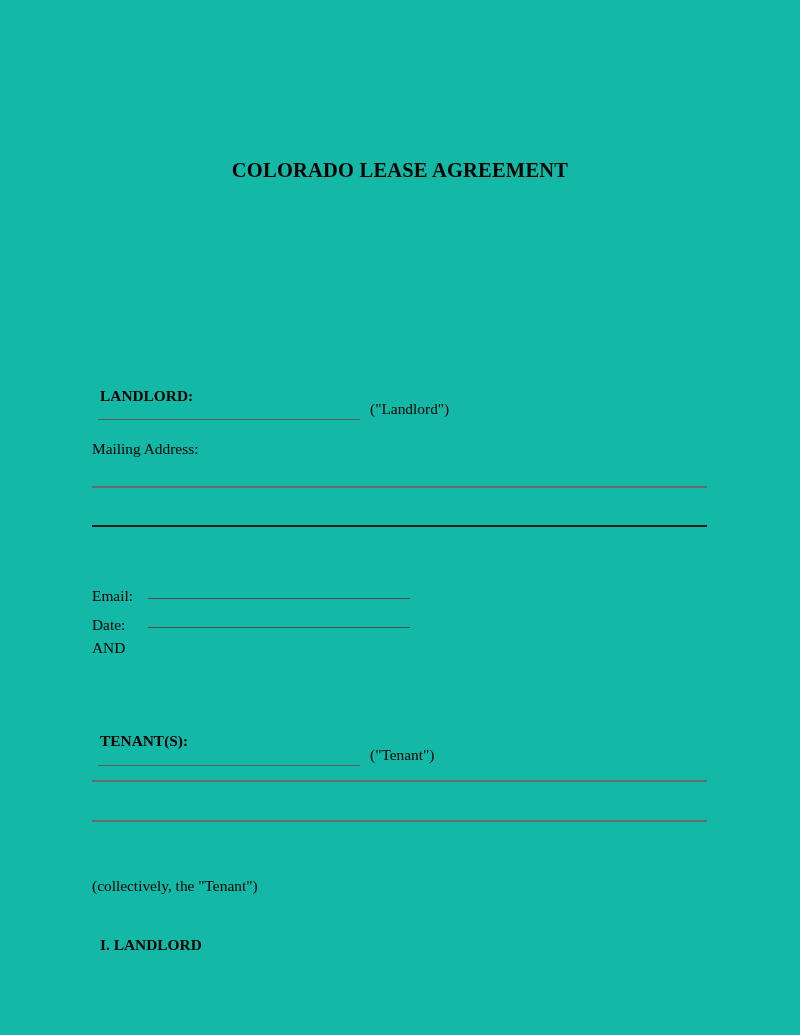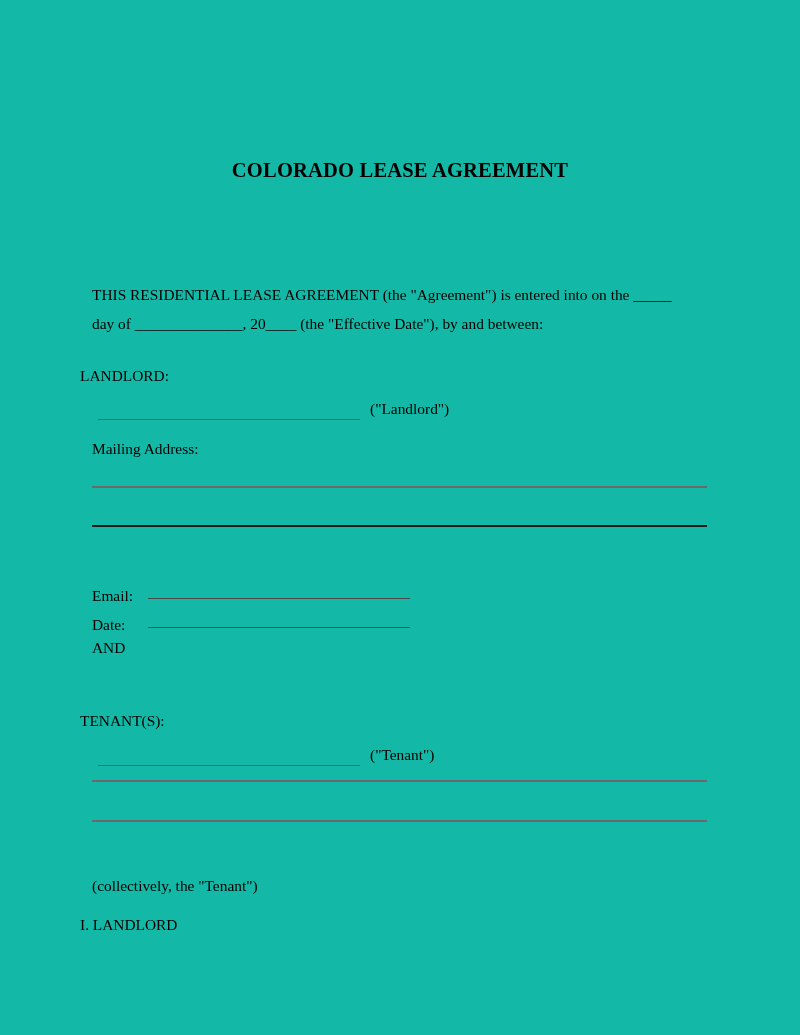--- a/index.html
+++ b/index.html
@@ -48,22 +48,23 @@
     left: 92px;
     width: 616px;
     top: 281px;
     font-size: 15.4px;
     line-height: 28.5px;
     white-space: normal;
   }
 
   .section-head {
     font-size: 15.4px;
-    font-weight: normal;
-    left: 80px;
+    font-weight: bold;
+    left: 100px;
+    margin-top: 20px;
   }
 
   .label {
     font-size: 15.4px;
     left: 92px;
     margin-top: 16px;
   }
 
   
   .rule {
@@ -89,24 +90,20 @@
     border-top-color: #4a4a4a;
   }
 </style>
 </head>
 <body>
 
 <div class="page">
 
   <div class="abs doc-title">COLORADO LEASE AGREEMENT</div>
 
-  <div class="abs para">
-    <span>THIS RESIDENTIAL LEASE AGREEMENT (the "Agreement") is entered into on the </span><span>_____</span><br>
-    <span>day of </span><span>______________</span><span>, 20</span><span>____</span><span> (the "Effective Date"), by and between:</span>
-  </div>
 
   <div class="abs section-head" style="top:367px;">LANDLORD:</div>
 
   <hr class="rule rule-short" style="left:98px; width:262px; top:411px;">
   <div class="abs body-text" style="left:370px; top:395px;">("Landlord")</div>
 
   <div class="abs label" style="top:424px;">Mailing Address:</div>
 
   <hr class="rule rule-wide-gray" style="left:92px; width:615px; top:478px;">
 

